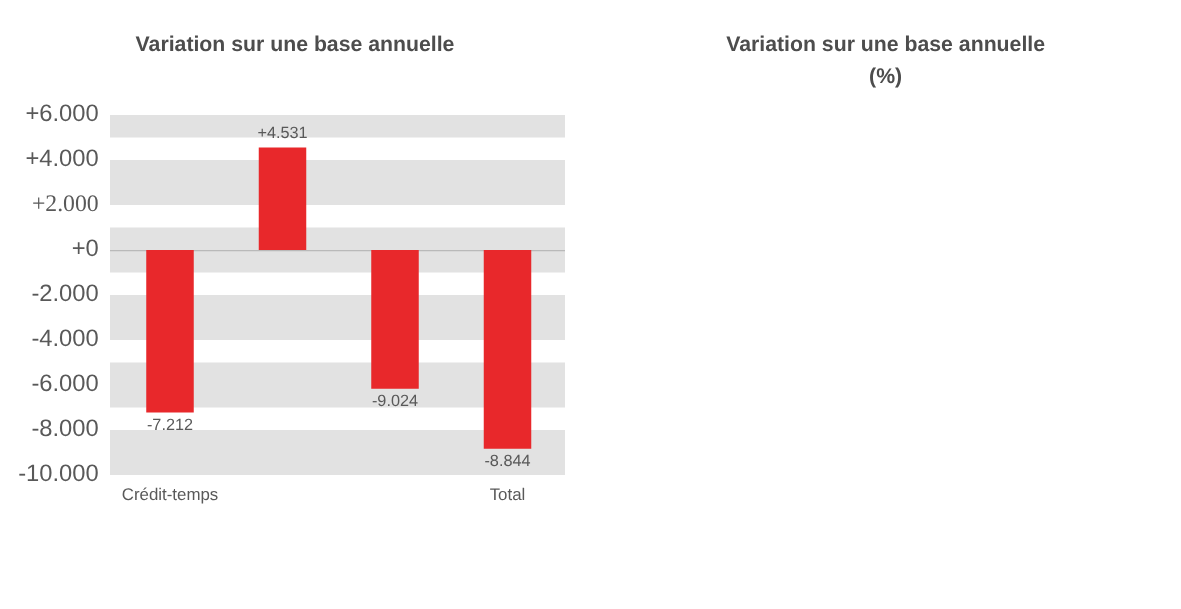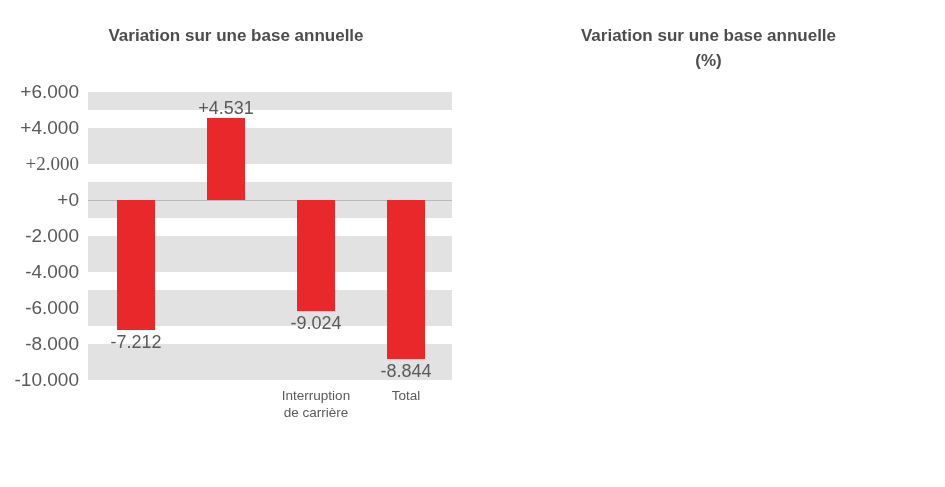--- a/index.html
+++ b/index.html
@@ -71,21 +71,21 @@
   }
 
   .bar {
     position: absolute;
     box-sizing: border-box;
   }
   .bar-red    { background: #e8282b; }
 
   .bar-label {
     position: absolute;
-    font-size: 18px;
+    font-size: 13px;
     color: #595959;
     white-space: nowrap;
     text-align: left;
     transform: translateX(-50%);
   }
 
   .xtick {
     position: absolute;
     font-size: 13.5px;
     color: #595959;
@@ -133,22 +133,21 @@
 
       <div class="bar bar-red" style="left:209px; top:108px; width:38px; height:111px;"></div>
 
       <div class="bar bar-red" style="left:299px; top:108px; width:38px; height:159px;"></div>
 
       <div class="bar-label" style="left:48px; top:240px;">-7.212</div>
       <div class="bar-label" style="left:138px; top:6px;">+4.531</div>
       <div class="bar-label" style="left:228px; top:221px;">-9.024</div>
       <div class="bar-label" style="left:318px; top:269px;">-8.844</div>
 
-      <div class="xtick" style="left:228px; top:296px; width:110px;">Interruption
-de carrière</div>
+      <div class="xtick" style="left:48px; top:296px; width:120px;">Crédit-temps</div>
       <div class="xtick" style="left:318px; top:296px; width:90px;">Total</div>
 
     </div>
   </div>
 
   <div class="panel panel-right">
 
     <div class="chart-title">
       <div>Variation sur une base annuelle</div>
       <div>(%)</div>

